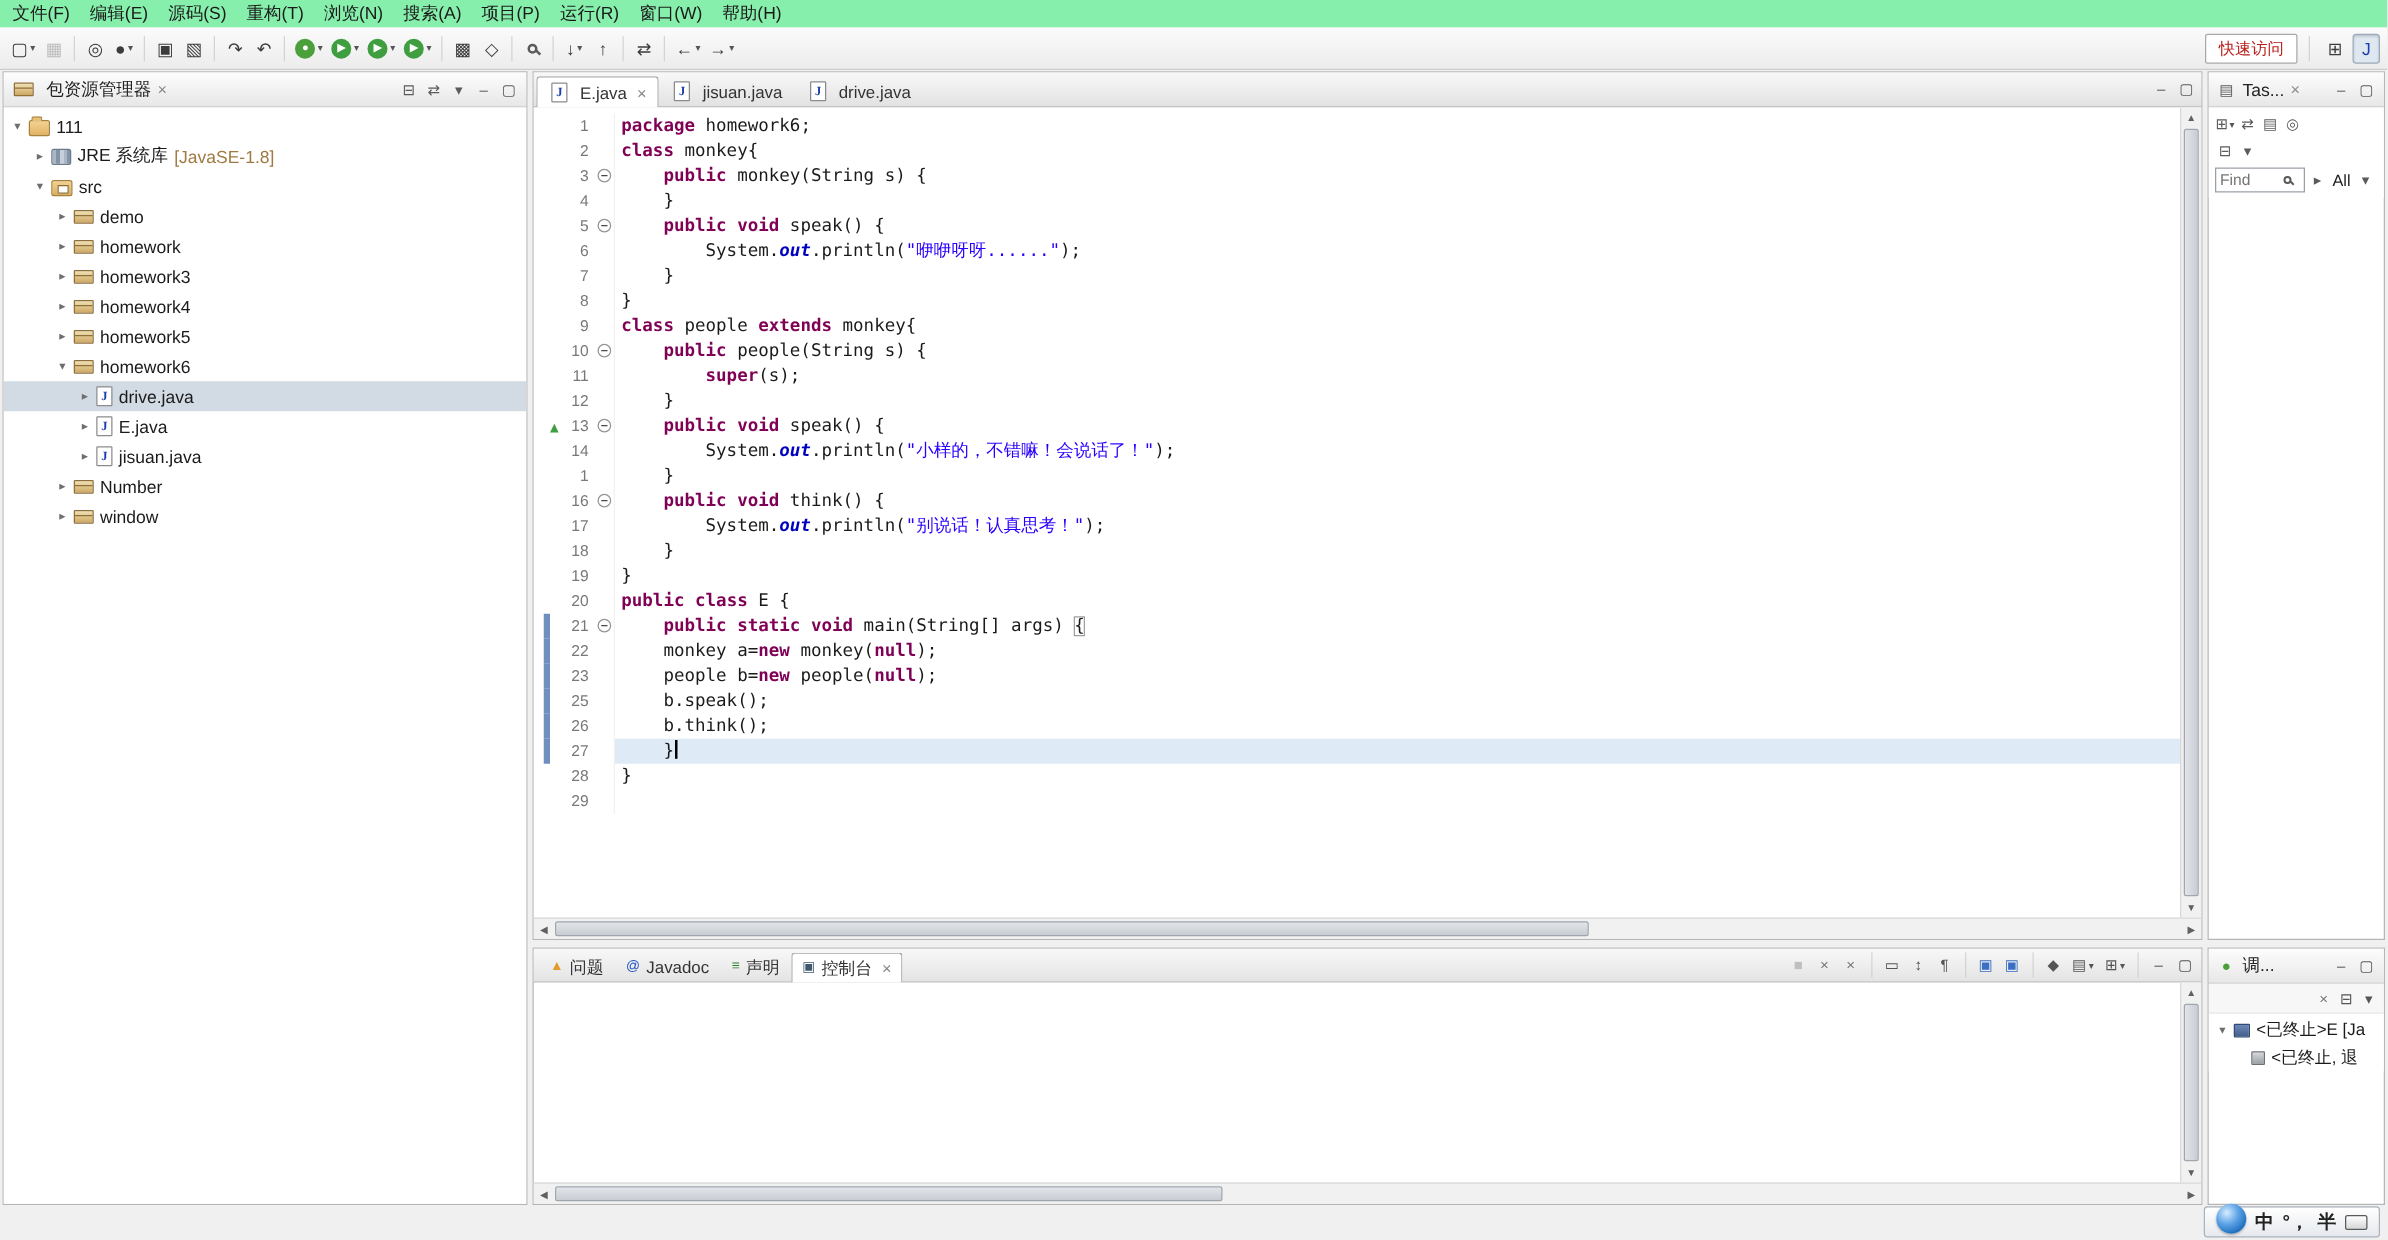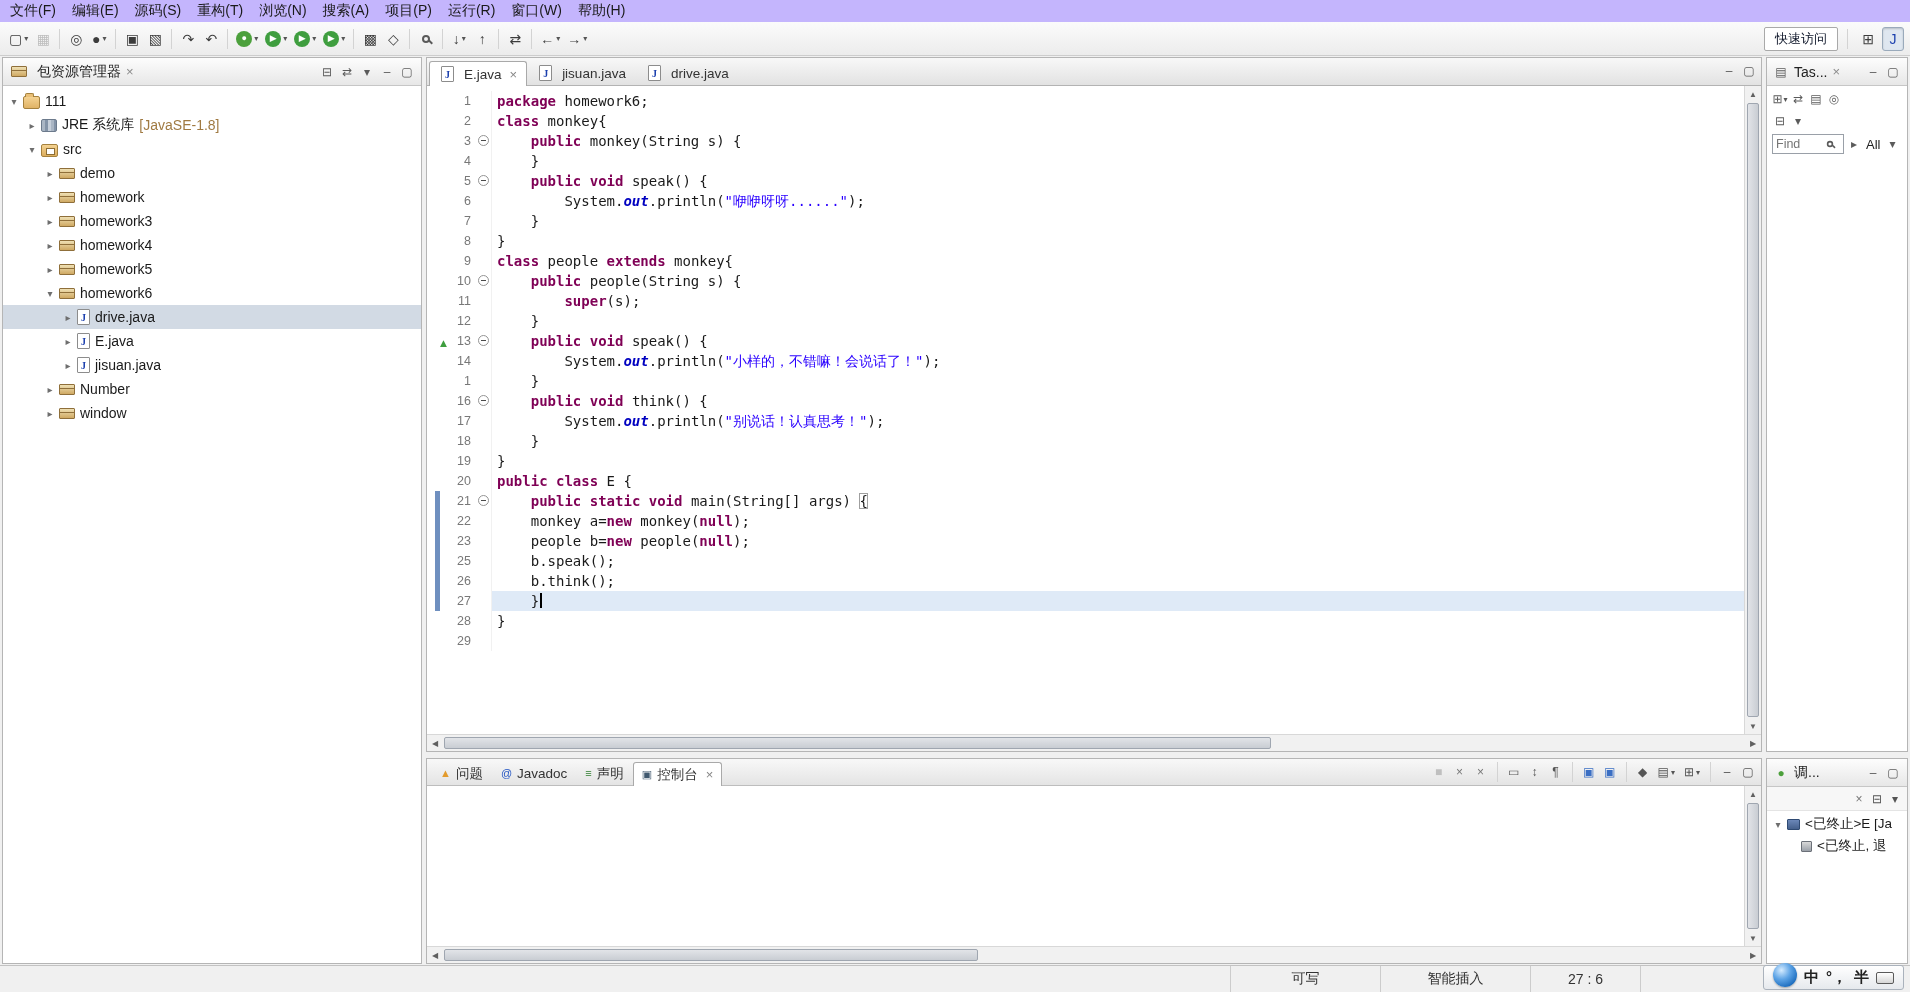--- a/index.html
+++ b/index.html
@@ -1,37 +1,37 @@
 <!DOCTYPE html>
 <html style="--kw: #7f0055; --str: #2a00ff; --fld: #0000c0; --diff: #6f8fbf; --override: #3f9e3f; --currentline: #dfeaf7; --selection: #d2dae4; --linenum: #787878; --decoration: #a07a42;"><head>
 <meta charset="utf-8">
 <style>
   *{margin:0;padding:0;box-sizing:border-box}
   html,body{width:1910px;height:992px;overflow:hidden}
   body{font-family:"Liberation Sans",sans-serif;background:#f0f0f0;color:#1a1a1a}
   #app{position:relative;width:1910px;height:992px;background:#f0f0f0;overflow:hidden}
 
   
-  .menubar{position:absolute;top:0;left:0;right:0;height:22px;background:#c4b5fd;display:flex;align-items:center;padding-left:2px;font-size:14px}
+  .menubar{position:absolute;top:0;left:0;right:0;height:22px;background:#86efac;display:flex;align-items:center;padding-left:2px;font-size:14px}
   .menu-item{padding:2px 8px;cursor:default;white-space:nowrap}
 
   
   .toolbar{position:absolute;top:22px;left:0;right:0;height:34px;background:linear-gradient(#fbfbfb,#ececec);border-bottom:1px solid #cdcdcd;display:flex;align-items:center;padding:0 6px}
   .tb-left{display:flex;align-items:center;gap:1px;flex:1;overflow:hidden}
   .tb-right{display:flex;align-items:center;gap:5px}
   .tbtn{display:inline-flex;align-items:center;justify-content:center;height:24px;min-width:22px;padding:0 2px;border:1px solid transparent;border-radius:3px;cursor:default;flex:none}
   .tbtn .glyph{font-size:14px;color:#3c3c3c;line-height:1}
   .tbtn.dis .glyph{color:#bdbdbd}
   .tbtn .circ{width:16px;height:16px;border-radius:50%;display:inline-flex;align-items:center;justify-content:center;color:#fff;font-size:9px;line-height:1}
   .tbtn .dd{font-size:8px;color:#555;margin-left:2px}
   .tbtn.pressed{background:#dfe7f0;border-color:#9aaabb;box-shadow:inset 0 1px 2px rgba(0,0,0,.18)}
   .tbtn.sm{height:20px;min-width:18px}
   .tbtn.sm .glyph{font-size:12px}
   .tb-sep{width:1px;height:20px;background:#d3d3d3;margin:0 4px;display:inline-block;flex:none}
-  .quick-access{border:1px solid #a9a9a9;background:#fff;color:#0f172a;font-size:13px;padding:2px 10px;border-radius:2px;white-space:nowrap}
+  .quick-access{border:1px solid #a9a9a9;background:#fff;color:#b91c1c;font-size:13px;padding:2px 10px;border-radius:2px;white-space:nowrap}
   .mag{width:8px;height:8px;border:2px solid #5a5a5a;border-radius:50%;position:relative;display:inline-block;flex:none}
   .mag::after{content:"";position:absolute;width:5px;height:2px;background:#5a5a5a;transform:rotate(45deg);right:-5px;bottom:-2px}
 
   
   .panel{position:absolute;background:#fff;border:1px solid #b5b5b5}
   .phead{height:28px;background:linear-gradient(#fdfdfd,#e7e7e7);border-bottom:1px solid #c6c6c6;display:flex;align-items:center;padding:0 6px;gap:5px;font-size:14px;color:#222;white-space:nowrap}
   .pclose{color:#8b8b8b;font-size:13px}
   .phead-icons{margin-left:auto;display:flex;align-items:center;gap:4px}
   .hbtn{display:inline-flex;align-items:center;justify-content:center;min-width:16px;height:18px;cursor:default}
   .hbtn .glyph{font-size:12px;color:#5b5b5b;line-height:1}
@@ -735,27 +735,20 @@
           <span>&lt;已终止&gt;E [Ja</span>
         </div>
         <div class="drow" style="padding-left: 18px;">
           <span class="arrow"></span>
           <span class="ticon i-process"></span>
           <span>&lt;已终止, 退</span>
         </div>
       </div>
   </div>
 
-  <div class="statusbar">
-    <div class="sb-msg"></div>
-    <div class="sb-cell">可写</div>
-    <div class="sb-cell">智能插入</div>
-    <div class="sb-cell sb-pos">27 : 6</div>
-    <div class="sb-tail"></div>
-  </div>
 
   <div class="ime">
     <span class="ime-globe"></span>
     <span>中</span>
     <span>°，</span>
     <span>半</span>
     <span class="kbd-icon"></span>
   </div>
 
 </div>

